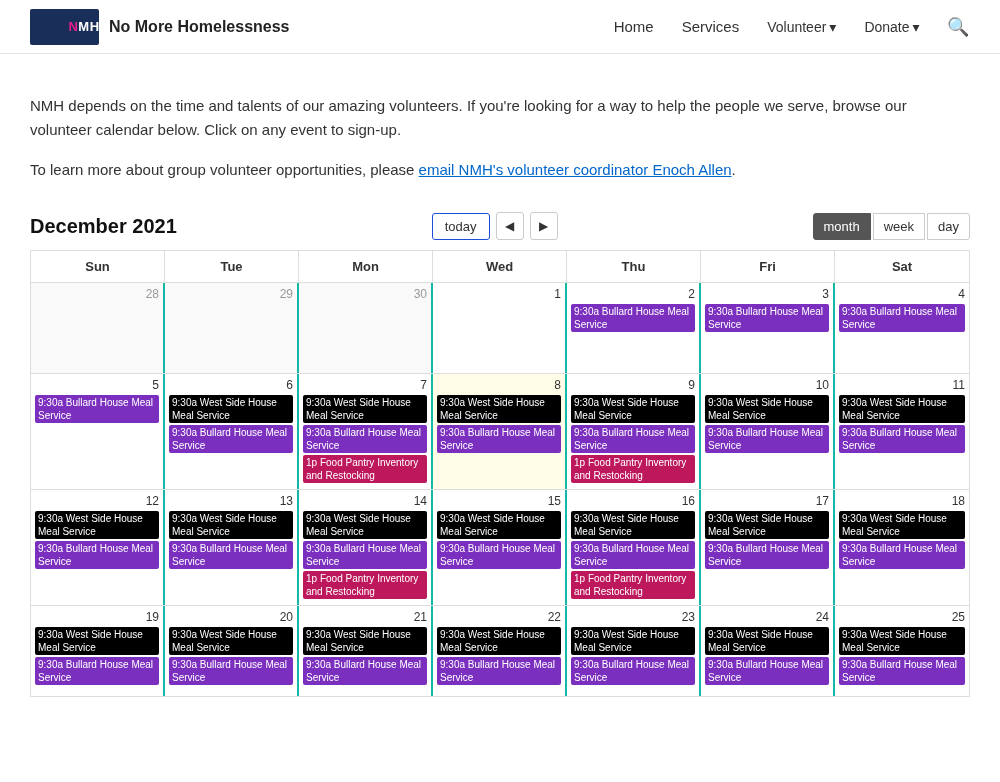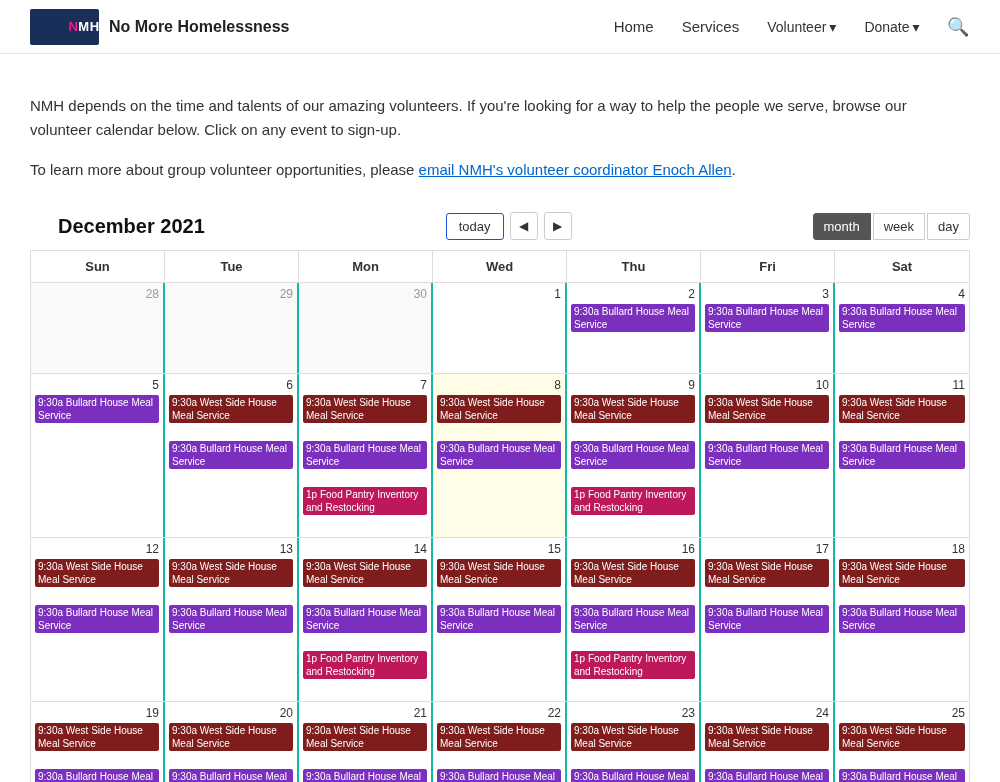--- a/index.html
+++ b/index.html
@@ -36,21 +36,20 @@
 
     .intro-text { font-size: 15px; line-height: 1.6; color: #333; margin-bottom: 16px; }
     .intro-text a { color: #0066cc; text-decoration: underline; }
     .intro-section { margin-bottom: 30px; }
 
     
     .calendar-container { margin-top: 10px; }
     .calendar-toolbar {
       display: flex; align-items: center; justify-content: space-between;
       margin-bottom: 10px;
-      margin-left: 28px;
     }
     .calendar-month-title { font-size: 20px; font-weight: 700; color: #111; }
     .toolbar-center { display: flex; align-items: center; gap: 6px; }
     .toolbar-right { display: flex; align-items: center; gap: 2px; }
 
     .btn-today {
       padding: 5px 12px; border: 1px solid #1d4ed8; border-radius: 3px;
       background: #fff; cursor: pointer; font-size: 13px; color: #333;
     }
     .btn-nav {
@@ -92,26 +91,26 @@
     .cal-day.other-month { background: #f9f9f9; }
     .cal-day.today-highlight { background: #fffde7; }
 
     .day-num {
       font-size: 12px; color: #999; text-align: right; margin-bottom: 3px;
       display: block;
     }
     .day-num.current-month { color: #333; }
 
     .event {
-      border-radius: 2px; padding: 1px 3px; margin-bottom: 18px;
+      border-radius: 2px; padding: 1px 3px; margin-bottom: 2px;
       font-size: 10px; line-height: 1.3; cursor: pointer;
       display: block; color: #fff;
     }
     .event.purple { background: #7b2fbe; }
-    .event.blue { background: #7f1d1d; }
+    .event.blue { background: #000000; }
     .event.green { background: #be185d; }
   </style>
 </head>
 <body>
 
 <header>
   <div class="logo-area">
     <div class="logo-box">
       <span class="logo-text"><span>N</span>MH</span>
     </div>

